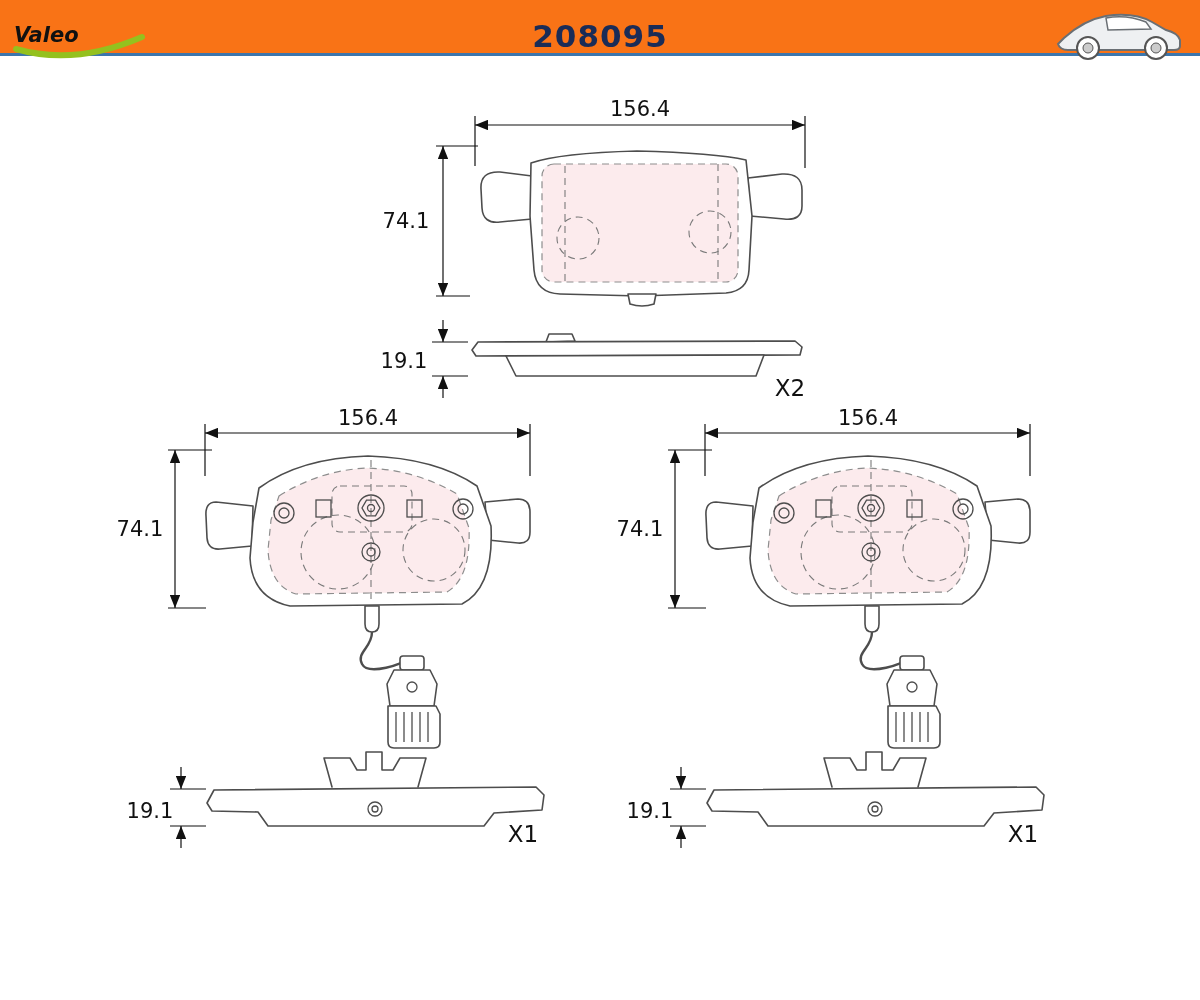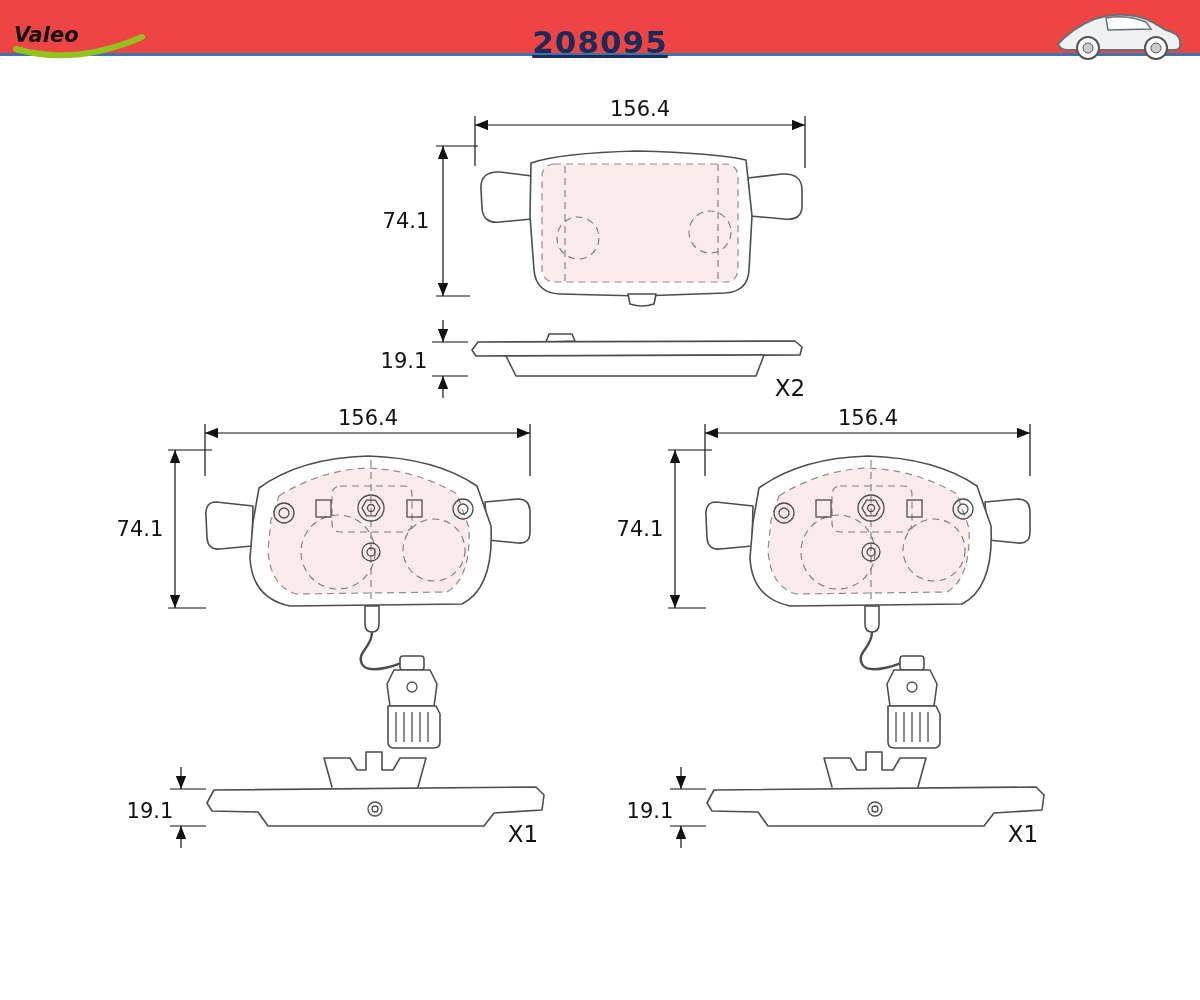--- a/index.html
+++ b/index.html
@@ -1,20 +1,20 @@
 <!DOCTYPE html>
 <html><head>
 <meta charset="utf-8">
 <style>
   * { margin:0; padding:0; box-sizing:border-box; }
   html,body { width:1200px; height:1000px; background:#ffffff; font-family:"DejaVu Sans", sans-serif; }
-  .header { position:relative; height:56px; border-bottom:3px solid #3c76ad; background:#ef4444; }
+  .header { position:relative; height:56px; border-bottom:3px solid #3c76ad; background:#f97316; }
   .logo-wrap { position:absolute; left:10px; top:2px; }
-  .part-number { position:absolute; left:0; right:0; top:24px; text-align:center;
-                 font-size:31px; font-weight:bold; color:#1a2c57; letter-spacing:1px;text-decoration:underline; }
+  .part-number { position:absolute; left:0; right:0; top:18px; text-align:center;
+                 font-size:31px; font-weight:bold; color:#1a2c57; letter-spacing:1px; }
   .car-wrap { position:absolute; right:16px; top:2px; }
   svg.drawing { display:block; }
   svg text { font-size:21px; fill:#111111; font-family:"DejaVu Sans", sans-serif; }
   svg text.qty { font-size:23px; }
   .outline   { fill:#ffffff; stroke:#4d4d4d; stroke-width:1.6; stroke-linejoin:round; }
   .outline-n { fill:none;    stroke:#4d4d4d; stroke-width:1.6; stroke-linejoin:round; stroke-linecap:round; }
   .friction  { fill:#fcebed; stroke:#8d8d8d; stroke-width:1.2; stroke-dasharray:7 5; }
   .hidden-l  { fill:none; stroke:#7a7a7a; stroke-width:1.1; stroke-dasharray:7 5; }
   .detail    { fill:none; stroke:#4d4d4d; stroke-width:1.3; }
   .dim line  { stroke:#111111; stroke-width:1.2; }

